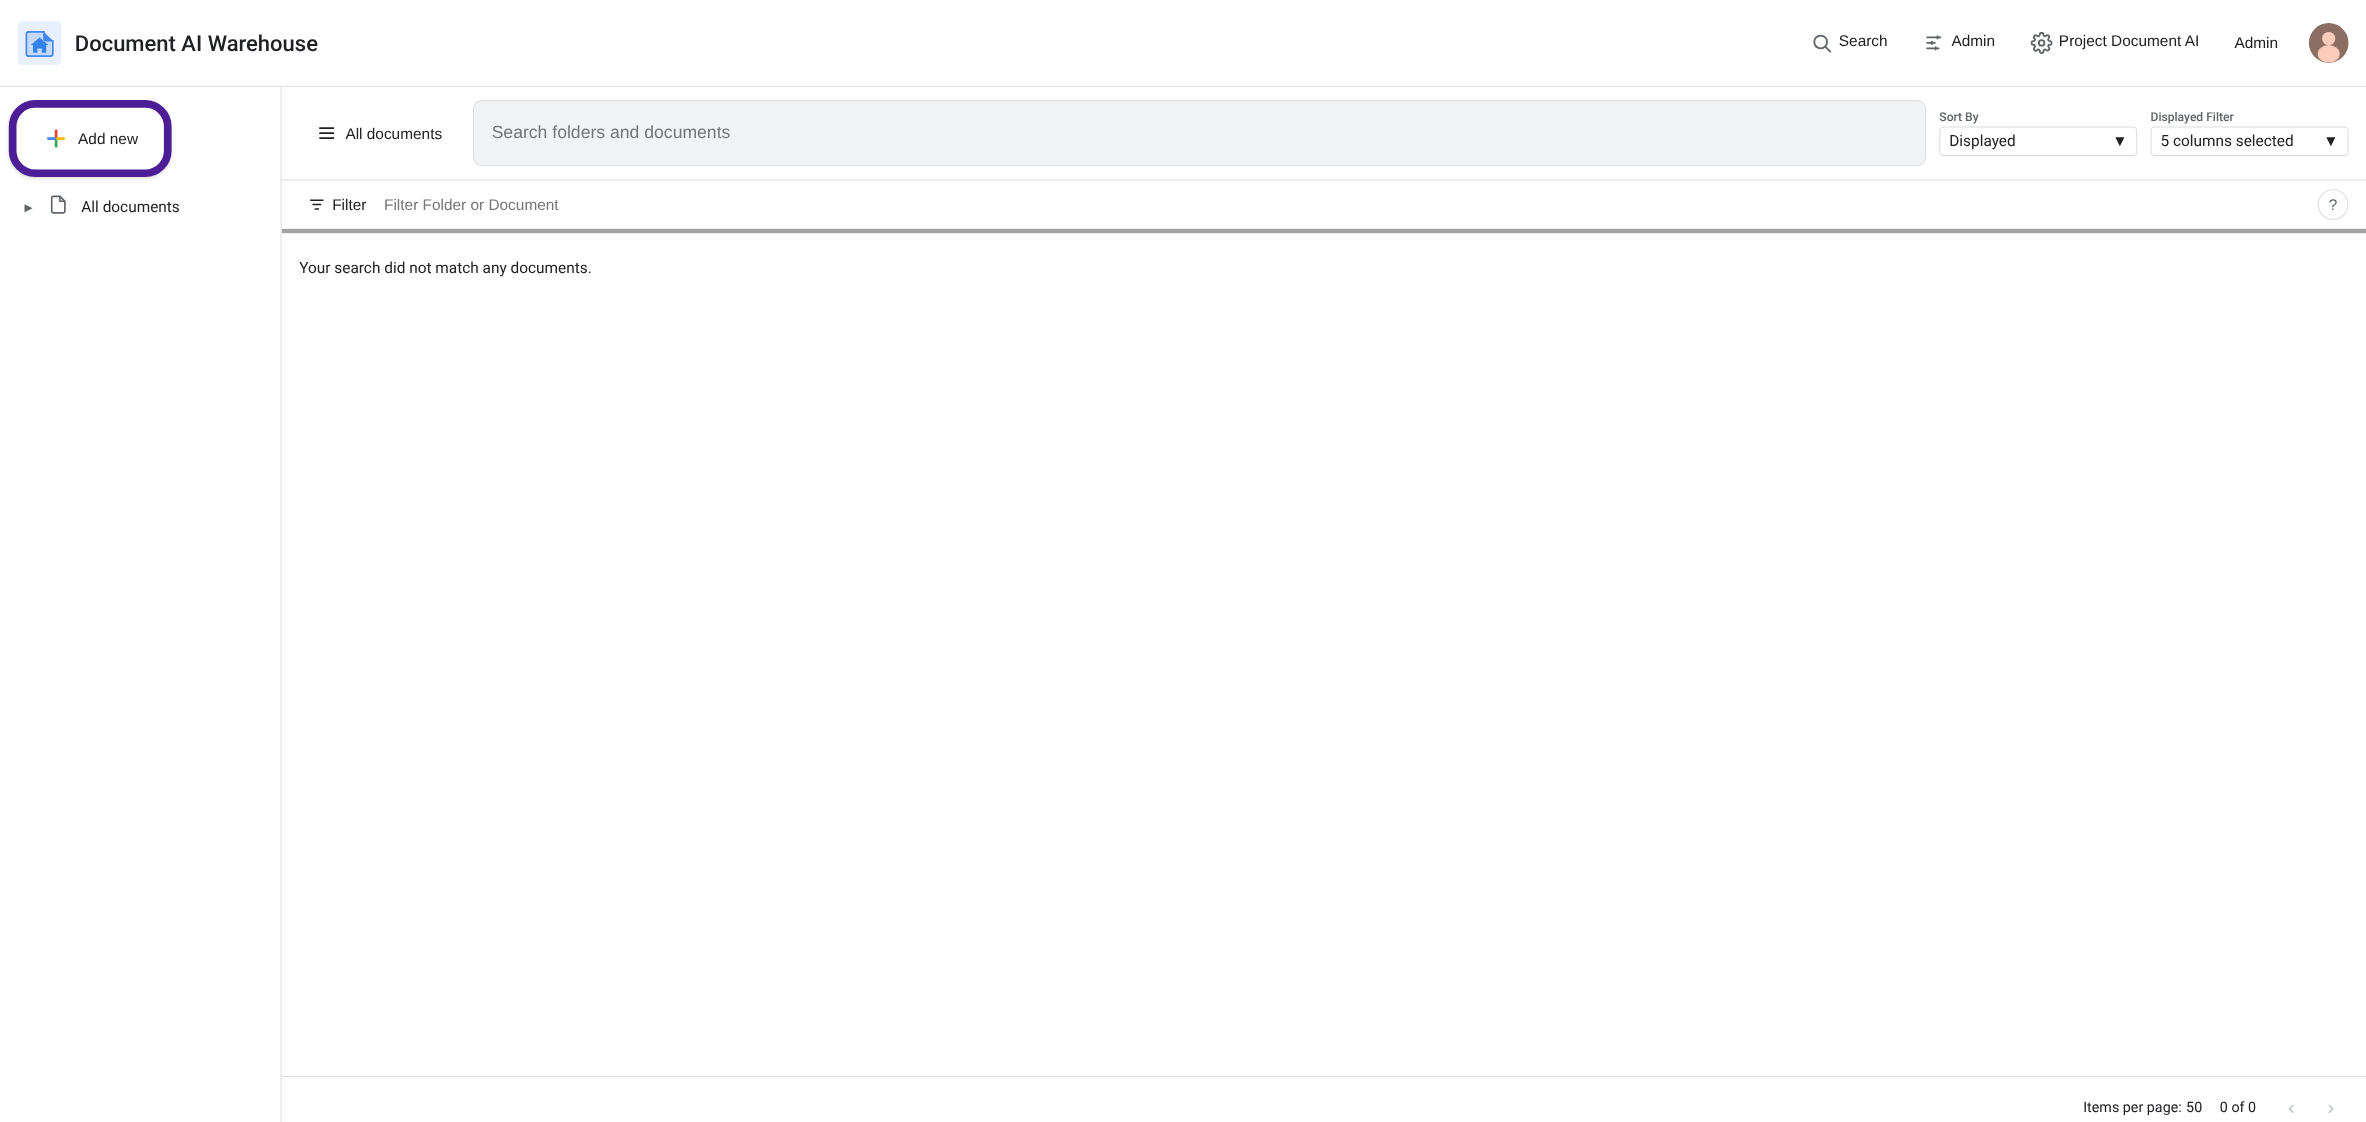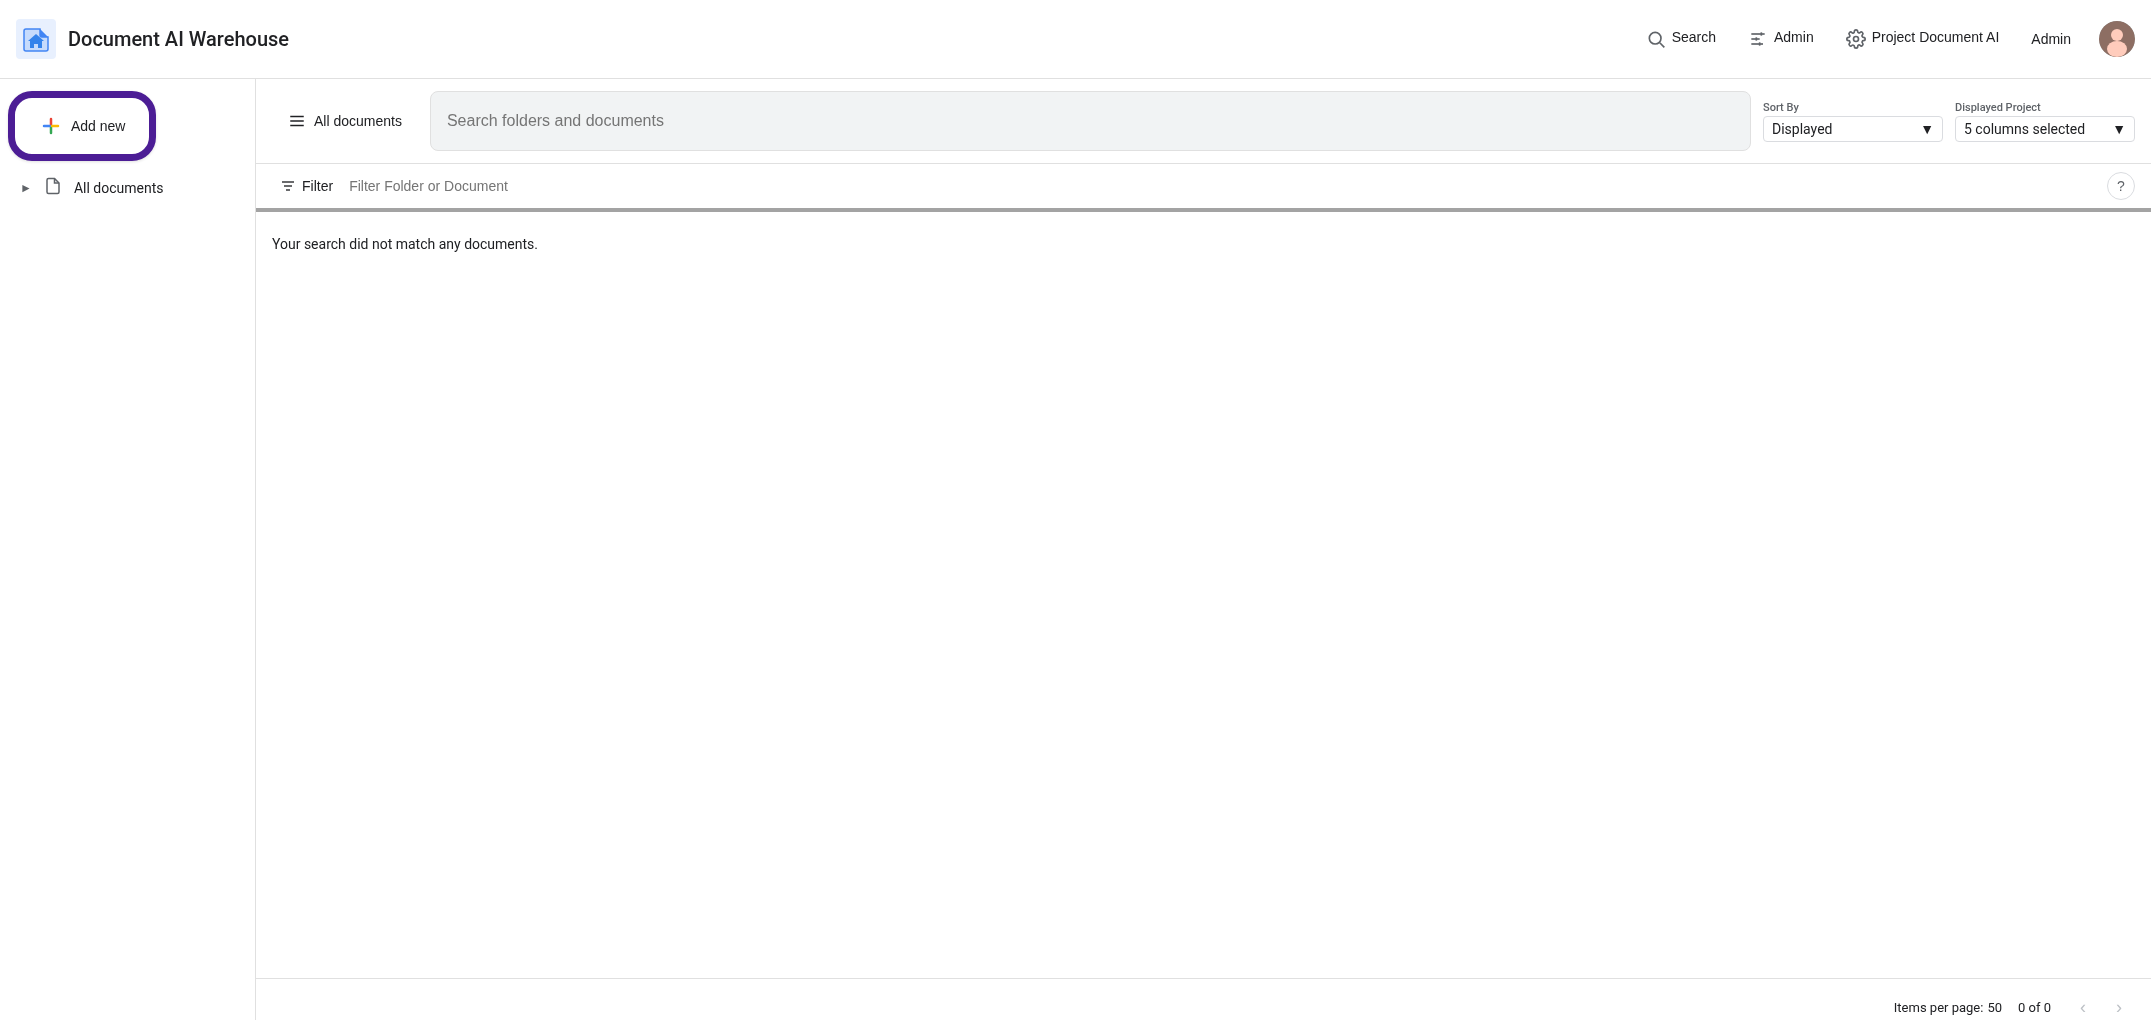--- a/index.html
+++ b/index.html
@@ -397,21 +397,21 @@
 
       <div class="sort-by-group">
         <span class="sort-label">Sort By</span>
         <div class="sort-select">
           <span>Displayed</span>
           <span>▼</span>
         </div>
       </div>
 
       <div class="columns-group">
-        <span class="columns-label">Displayed Project</span>
+        <span class="columns-label">Displayed Filter</span>
         <div class="columns-select">
           <span>5 columns selected</span>
           <span>▼</span>
         </div>
       </div>
     </div>
 
     <div class="filter-bar">
       <button class="filter-btn">
         <svg width="16" height="16" viewBox="0 0 24 24" fill="none" stroke="currentColor" stroke-width="2">

